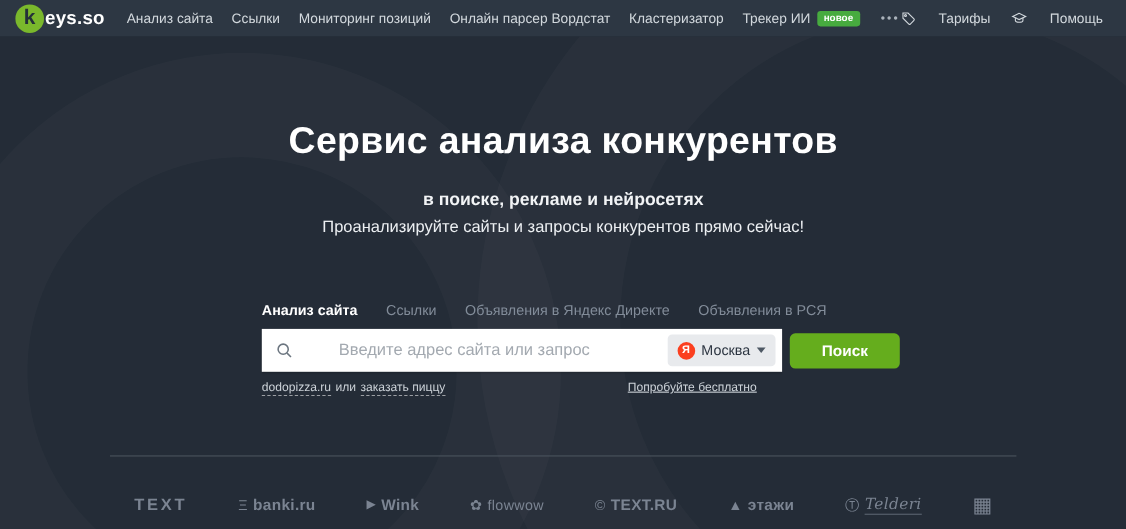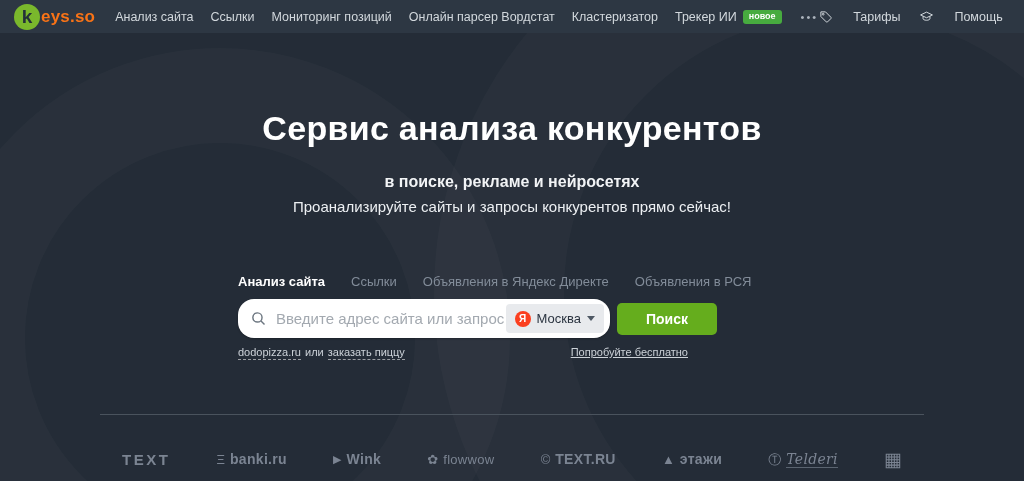--- a/index.html
+++ b/index.html
@@ -12,21 +12,21 @@
     position:absolute; top:0; left:0; right:0; height:33px;
     background:#2d3743; display:flex; align-items:center; padding:0 14px;
     z-index:10;
   }
   .logo { display:flex; align-items:center; cursor:pointer; }
   .logo-circle {
     width:26px; height:26px; border-radius:50%; background:#7ab82c;
     display:flex; align-items:center; justify-content:center;
     color:#243039; font-weight:bold; font-size:19px; line-height:1;
   }
-  .logo-rest { color:#f97316; font-weight:bold; font-size:17px; margin-left:1px; letter-spacing:0.2px; }
+  .logo-rest { color:#ffffff; font-weight:bold; font-size:17px; margin-left:1px; letter-spacing:0.2px; }
 
   .nav { display:flex; align-items:center; gap:17px; margin-left:20px; }
   .nav-item { color:#d2d8dd; font-size:12.5px; cursor:pointer; white-space:nowrap; display:flex; align-items:center; gap:6px; }
   .badge {
     background:#47ab3f; color:#fff; font-size:9px; font-weight:bold;
     padding:2px 6px 3px; border-radius:3px; line-height:1;
   }
   .more-dots { color:#aab2bb; font-size:11px; letter-spacing:2px; cursor:pointer; margin-left:2px; }
 
   .header-right { margin-left:auto; display:flex; align-items:center; gap:19px; }
@@ -59,23 +59,24 @@
   }
 
   
   .tabs { position:absolute; left:238px; top:241px; display:flex; gap:26px; }
   .tab { font-size:13px; color:#828c99; cursor:pointer; white-space:nowrap; }
   .tab.active { color:#ffffff; font-weight:bold; }
 
   
   .search-row { position:absolute; left:238px; top:266px; display:flex; align-items:center; }
   .search-box {
-    width:372px; height:39px; background:#ffffff; border-radius:16px;
+    width:473px; height:39px; background:#ffffff; border-radius:0;
     display:flex; align-items:center; padding:0 6px 0 12px;
     box-shadow:0 1px 2px rgba(0,0,0,0.25);
+    gap:32px;
   }
   .search-box svg.mag { width:17px; height:17px; stroke:#6c7680; fill:none; stroke-width:2; flex:0 0 auto; }
   .search-input {
     flex:1 1 auto; border:none; outline:none; font-size:15px; color:#333;
     margin-left:9px; min-width:0; font-family:"Liberation Sans", sans-serif; background:transparent;
   }
   .search-input::placeholder { color:#a3a9b0; }
   .region-pill {
     flex:0 0 auto; height:29px; background:#e8eaed; border-radius:4px;
     display:flex; align-items:center; gap:6px; padding:0 9px; cursor:pointer;

